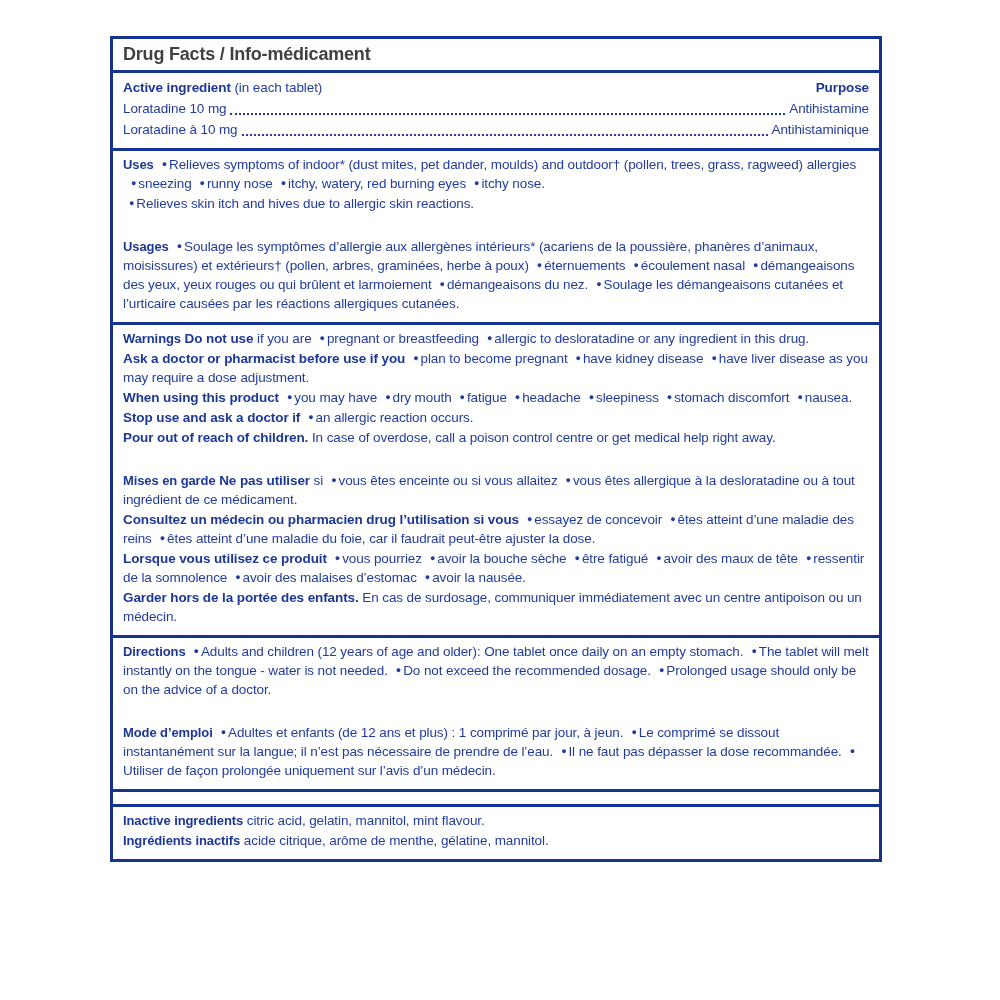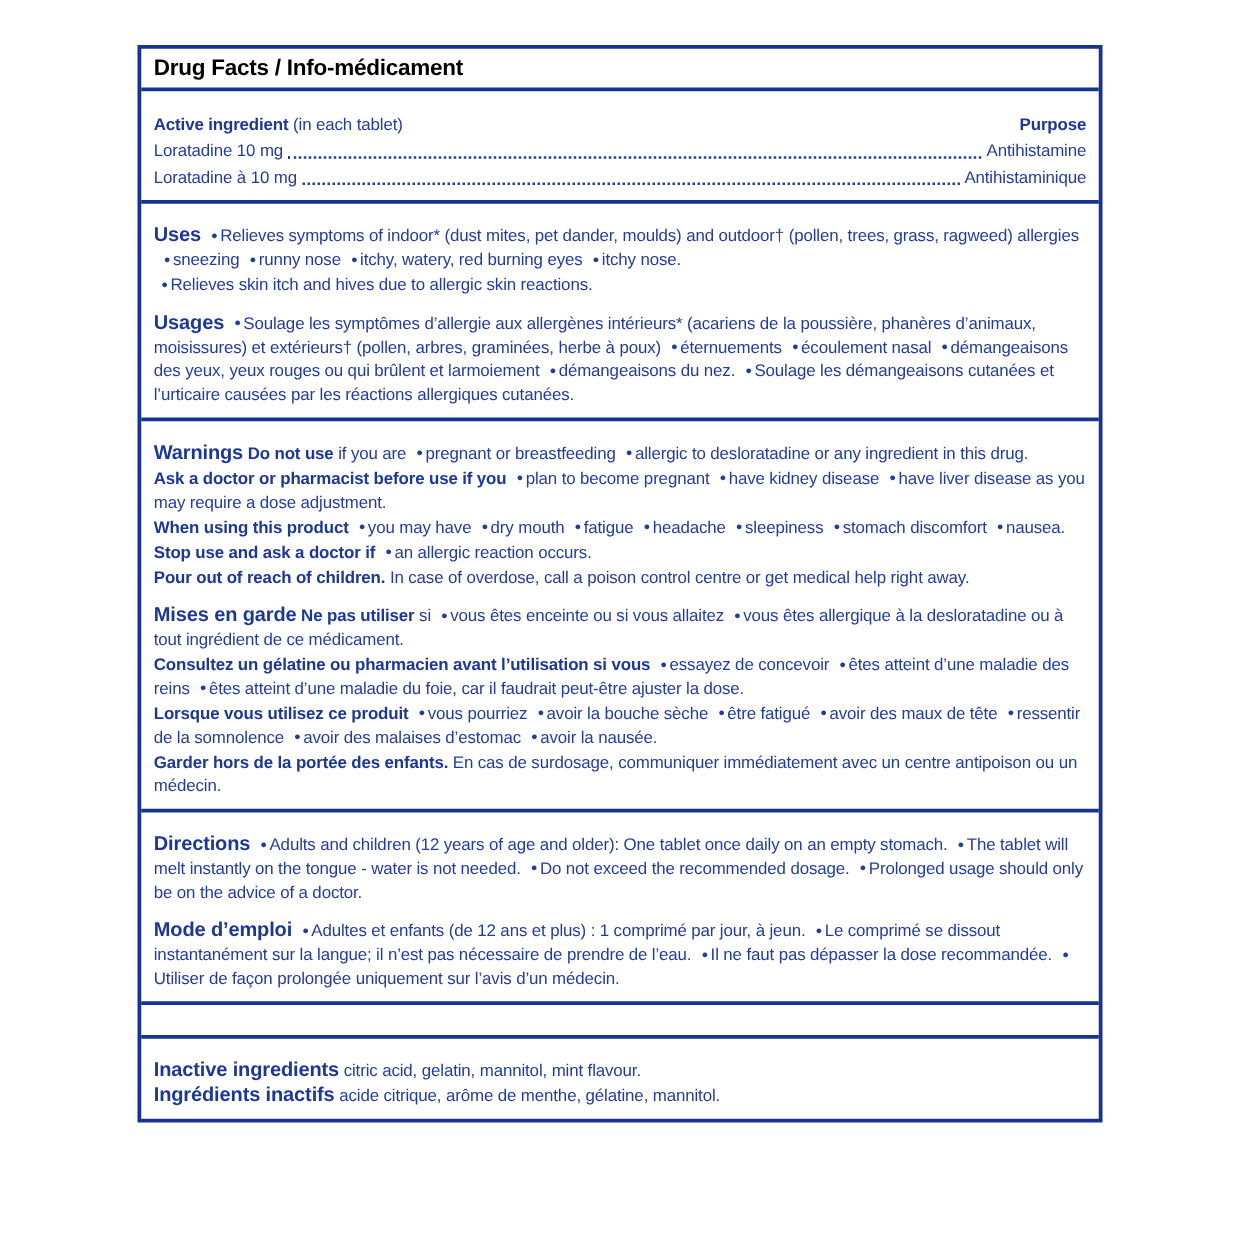--- a/index.html
+++ b/index.html
@@ -12,33 +12,33 @@
   .label{
     position:absolute;left:110px;top:36px;width:772px;
     border:3px solid #16338e;
     background:#ffffff;
     box-sizing:border-box;
   }
   .title{
     font-size:18px;font-weight:bold;
     padding:5px 10px 5px;
     border-bottom:3px solid #16338e;
-    color:#000000;
+    color:#404040;
     letter-spacing:-0.2px;
   }
   .section{
-    padding:16px 10px 8px;
+    padding:4px 10px 8px;
     border-bottom:3px solid #16338e;
     font-size:13.5px;line-height:19px;
     letter-spacing:-0.1px;
   }
   .section:last-child{border-bottom:none;}
   .section p{margin:0 0 1px;}
-  .section p.mt{margin-top:12px;}
-  .h{font-weight:bold;font-size:16px;color:#1c3796;}
+  .section p.mt{margin-top:24px;}
+  .h{font-weight:bold;font-size:13px;color:#1c3796;}
   .b{font-weight:bold;color:#1c3796;}
   .dot{
     display:inline-block;
     font-size:9px;
     vertical-align:2px;
     margin:0 2px 0 8px;
   }
   .dot.first{margin-left:6px;}
   .row{display:flex;justify-content:space-between;line-height:21px;}
   .leader{display:flex;align-items:flex-end;line-height:21px;}
@@ -80,21 +80,21 @@
     <p class="mt"><span class="h">Usages</span><span class="dot">●</span>Soulage les symptômes d’allergie aux allergènes intérieurs* (acariens de la poussière, phanères d’animaux, moisissures) et extérieurs† (pollen, arbres, graminées, herbe à poux)<span class="dot">●</span>éternuements<span class="dot">●</span>écoulement nasal<span class="dot">●</span>démangeaisons des yeux, yeux rouges ou qui brûlent et larmoiement<span class="dot">●</span>démangeaisons du nez.<span class="dot">●</span>Soulage les démangeaisons cutanées et l’urticaire causées par les réactions allergiques cutanées.</p>
   </div>
 
   <div class="section">
     <p><span class="h">Warnings</span><span class="b"> Do not use</span> if you are<span class="dot">●</span>pregnant or breastfeeding<span class="dot">●</span>allergic to desloratadine or any ingredient in this drug.</p>
     <p><span class="b">Ask a doctor or pharmacist before use if you</span><span class="dot">●</span>plan to become pregnant<span class="dot">●</span>have  kidney disease<span class="dot">●</span>have liver disease as you may require a dose adjustment.</p>
     <p><span class="b">When using this product</span><span class="dot">●</span>you may have<span class="dot">●</span>dry mouth<span class="dot">●</span>fatigue<span class="dot">●</span>headache<span class="dot">●</span>sleepiness<span class="dot">●</span>stomach discomfort<span class="dot">●</span>nausea.</p>
     <p><span class="b">Stop use and ask a doctor if</span><span class="dot">●</span>an allergic reaction occurs.</p>
     <p><span class="b">Pour out of reach of children.</span> In case of overdose, call a poison control centre or get medical help right away.</p>
     <p class="mt"><span class="h">Mises en garde</span><span class="b"> Ne pas utiliser</span> si<span class="dot">●</span>vous êtes enceinte ou si vous allaitez<span class="dot">●</span>vous êtes allergique à la desloratadine ou à tout ingrédient de ce médicament.</p>
-    <p><span class="b">Consultez un gélatine ou pharmacien avant l’utilisation si vous</span><span class="dot">●</span>essayez de concevoir<span class="dot">●</span>êtes atteint d’une maladie des reins<span class="dot">●</span>êtes atteint d’une maladie du foie, car il faudrait peut-être ajuster la dose.</p>
+    <p><span class="b">Consultez un médecin ou pharmacien drug l’utilisation si vous</span><span class="dot">●</span>essayez de concevoir<span class="dot">●</span>êtes atteint d’une maladie des reins<span class="dot">●</span>êtes atteint d’une maladie du foie, car il faudrait peut-être ajuster la dose.</p>
     <p><span class="b">Lorsque vous utilisez ce produit</span><span class="dot">●</span>vous pourriez<span class="dot">●</span>avoir la bouche sèche<span class="dot">●</span>être fatigué<span class="dot">●</span>avoir des maux de tête<span class="dot">●</span>ressentir de la somnolence<span class="dot">●</span>avoir des malaises d’estomac<span class="dot">●</span>avoir la nausée.</p>
     <p><span class="b">Garder hors de la portée des enfants.</span> En cas de surdosage, communiquer immédiatement avec un centre antipoison ou un médecin.</p>
   </div>
 
   <div class="section">
     <p><span class="h">Directions</span><span class="dot">●</span>Adults and children (12 years of age and older): One tablet once daily on an empty stomach.<span class="dot">●</span>The tablet will melt instantly on the tongue - water is not needed.<span class="dot">●</span>Do not exceed the recommended dosage.<span class="dot">●</span>Prolonged usage should only be on the advice of a doctor.</p>
     <p class="mt"><span class="h">Mode d’emploi</span><span class="dot">●</span>Adultes et enfants (de 12 ans et plus) : 1 comprimé par jour, à jeun.<span class="dot">●</span>Le comprimé se dissout instantanément sur la langue; il n’est pas nécessaire de prendre de l’eau.<span class="dot">●</span>Il ne faut pas dépasser la dose recommandée.<span class="dot">●</span>Utiliser de façon prolongée uniquement sur l’avis d’un médecin.</p>
   </div>
 
   <div class="section">

